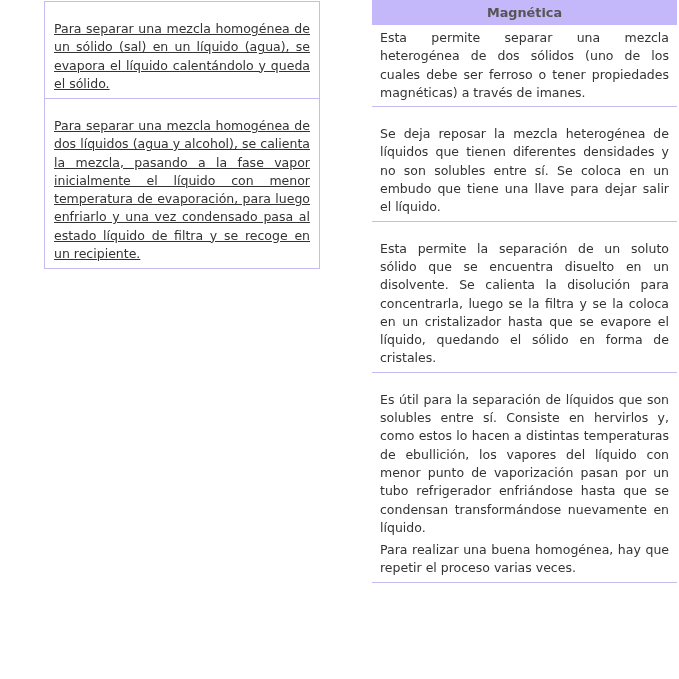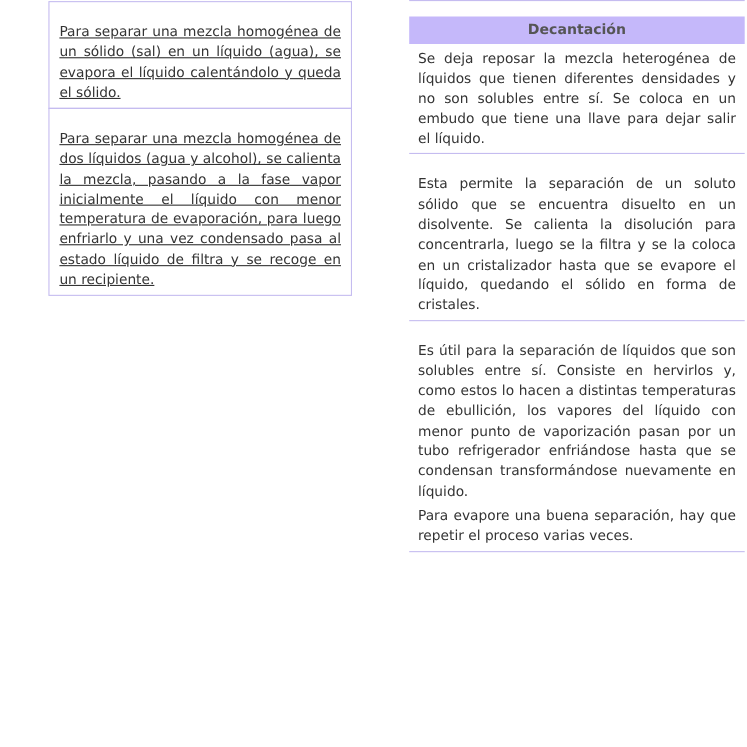--- a/index.html
+++ b/index.html
@@ -22,31 +22,34 @@
 
 <div class="lbox" id="box1">
   <span>Para separar una mezcla homogénea de un sólido (sal) en un líquido (agua), se evapora el líquido calentándolo y queda el sólido.</span>
 </div>
 <div class="lbox" id="box2">
   <span>Para separar una mezcla homogénea de dos líquidos (agua y alcohol), se calienta la mezcla, pasando a la fase vapor inicialmente el líquido con menor temperatura de evaporación, para luego enfriarlo y una vez condensado pasa al estado líquido de filtra y se recoge en un recipiente.</span>
 </div>
 
 <div class="rcol">
   <div class="card">
+    <div class="card-h">Magnética</div>
+    <div class="card-b">
+      <p>Esta permite separar una mezcla heterogénea de dos sólidos (uno de los cuales debe ser ferroso o tener propiedades magnéticas) a través de imanes.</p>
+    </div>
   </div>
   <div class="card">
-    <div class="card-h">Decantación</div>
     <div class="card-b">
       <p>Se deja reposar la mezcla heterogénea de líquidos que tienen diferentes densidades y no son solubles entre sí. Se coloca en un embudo que tiene una llave para dejar salir el líquido.</p>
     </div>
   </div>
   <div class="card">
     <div class="card-b">
       <p>Esta permite la separación de un soluto sólido que se encuentra disuelto en un disolvente. Se calienta la disolución para concentrarla, luego se la filtra y se la coloca en un cristalizador hasta que se evapore el líquido, quedando el sólido en forma de cristales.</p>
     </div>
   </div>
   <div class="card">
     <div class="card-b">
       <p>Es útil para la separación de líquidos que son solubles entre sí. Consiste en hervirlos y, como estos lo hacen a distintas temperaturas de ebullición, los vapores del líquido con menor punto de vaporización pasan por un tubo refrigerador enfriándose hasta que se condensan transformándose nuevamente en líquido.</p>
-      <p>Para evapore una buena separación, hay que repetir el proceso varias veces.</p>
+      <p>Para realizar una buena homogénea, hay que repetir el proceso varias veces.</p>
     </div>
   </div>
 </div>
 
 </body></html>

